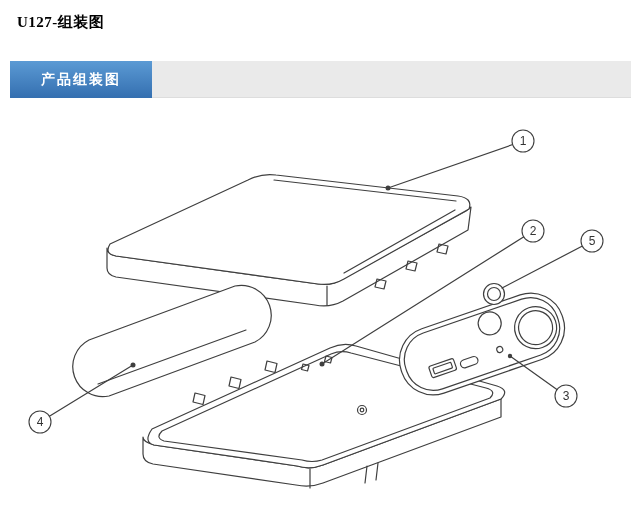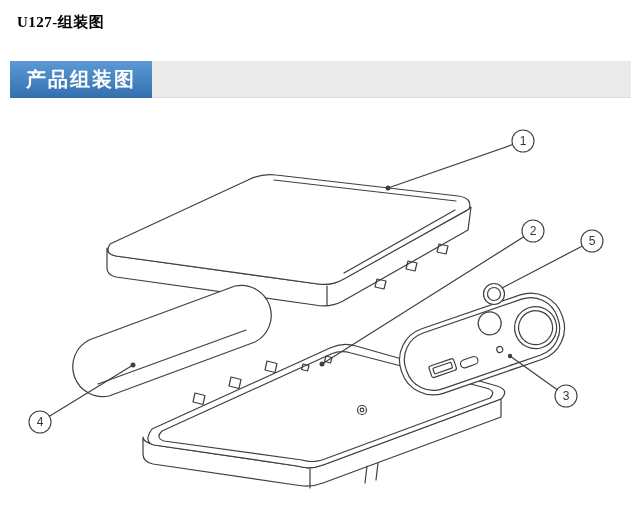--- a/index.html
+++ b/index.html
@@ -13,21 +13,21 @@
     font-family:"Liberation Serif","DejaVu Serif",serif;
     font-size:15px; font-weight:bold; color:#000; letter-spacing:0.5px;
   }
   .section-header {
     position:absolute; left:10px; top:61px; width:621px; height:37px;
     background:#eaeaea; border-bottom:1px solid #dddddd;
   }
   .section-badge {
     position:absolute; left:0; top:0; height:37px; min-width:142px;
     background:linear-gradient(#5b9ad4, #346fb0);
-    color:#fff; font-size:20px; font-weight:bold; letter-spacing:2px;
+    color:#fff; font-size:14px; font-weight:bold; letter-spacing:2px;
     display:flex; align-items:center; justify-content:center; padding:0 16px;
   }
   .diagram {
     position:absolute; left:10px; top:98px; width:621px; height:427px; background:#fff;
   }
   .diagram svg { display:block; width:621px; height:427px; }
   .callout-num { font-family:"Liberation Sans","DejaVu Sans",sans-serif; font-size:12px; }
 </style>
 </head>
 <body>

